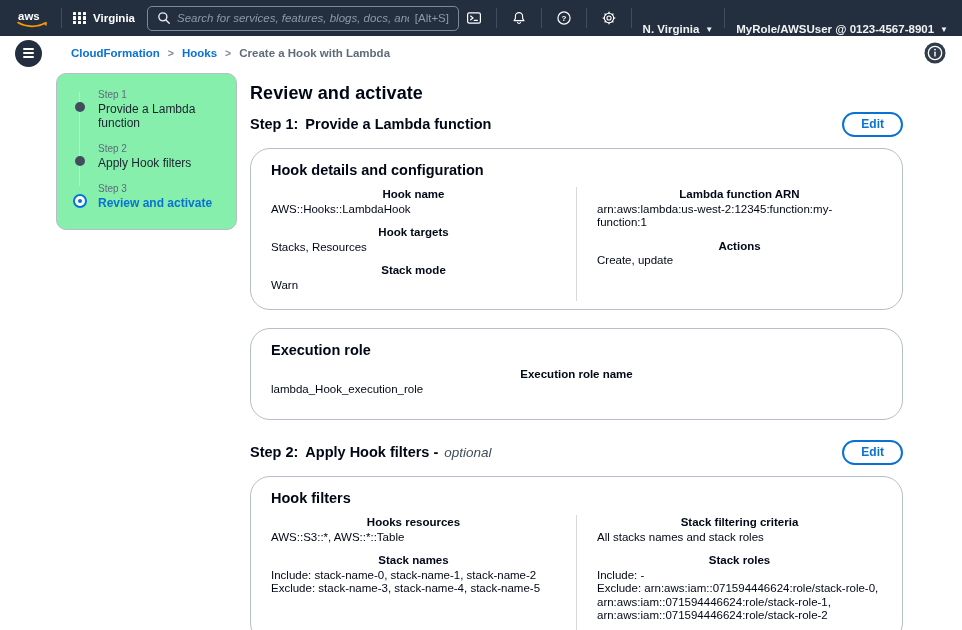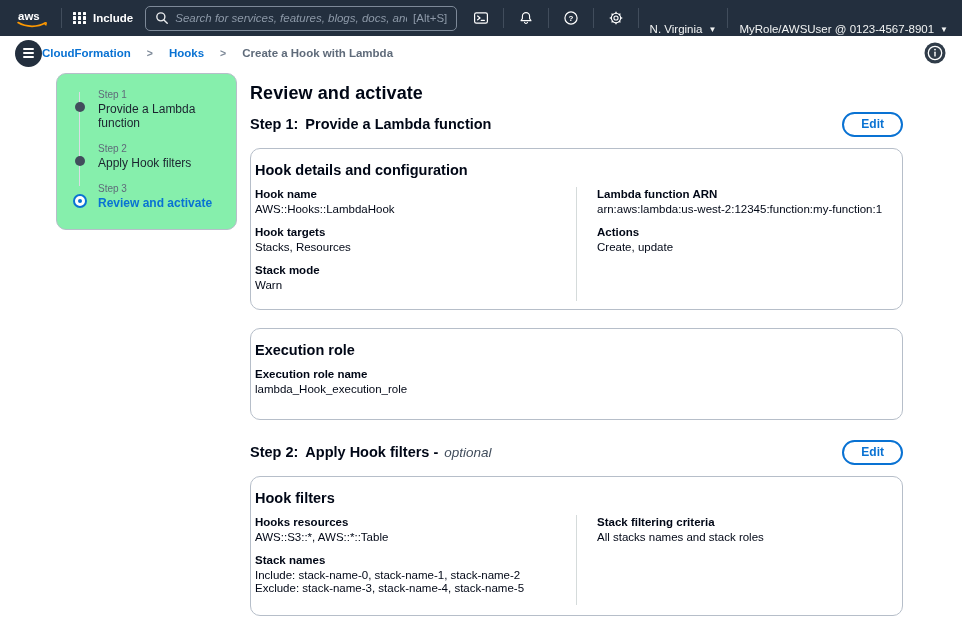--- a/index.html
+++ b/index.html
@@ -26,31 +26,31 @@
     display:flex; align-items:center; padding:0 9px; gap:6px;
   }
   .search-input {
     flex:1; background:transparent; border:none; outline:none;
     color:#fff; font-size:11.5px; font-style:italic; min-width:0;
   }
   .search-input::placeholder { color:#8d99a8; font-style:italic; }
   .search-kbd { color:#8d99a8; font-size:11.5px; }
   .topbar-right { margin-left:auto; display:flex; align-items:center; }
   .tb-icon-btn { display:flex; align-items:center; justify-content:center; width:22px; }
-  .region, .account { color:#f1f3f3; font-size:11.5px; font-weight:normal; display:flex; align-items:center; gap:6px; cursor:pointer; white-space:nowrap;margin-top:22px; }
+  .region, .account { color:#f1f3f3; font-size:11.5px; font-weight:bold; display:flex; align-items:center; gap:6px; cursor:pointer; white-space:nowrap;margin-top:22px; }
   .caret { font-size:8px; color:#f1f3f3; }
 
   
   .crumb-row { height:34px; display:flex; align-items:center; padding:0 15px; position:relative; }
   .nav-toggle {
     width:27px; height:27px; border-radius:50%; background:var(--topbar-bg,#232f3e);
     display:flex; flex-direction:column; align-items:center; justify-content:center; gap:2.5px; flex:none;
   }
   .nav-toggle span { display:block; width:11px; height:1.6px; background:#fff; border-radius:1px; }
-  .breadcrumb { display:flex; align-items:center; gap:16px; font-size:11.5px; }
+  .breadcrumb { display:flex; align-items:center; gap:8px; margin-left:29px; font-size:11.5px; }
   .crumb-link { color:var(--accent,#0972d3); font-weight:bold; cursor:pointer; text-decoration:none; }
   .crumb-sep { color:#7d8998; font-size:10.5px; font-weight:bold; }
   .crumb-current { color:var(--secondary-text,#5f6b7a); font-weight:bold; }
   .info-btn { position:absolute; right:16px; top:6px; width:22px; height:22px; }
 
   
   .page-body { position:relative; height:560px; }
   .wizard-nav {
     position:absolute; left:56px; top:3px; width:181px;
     border:1px solid var(--card-border,#b6bec9); border-radius:10px;
@@ -73,30 +73,30 @@
   .page-title { font-size:18px; font-weight:bold; line-height:22px; margin-bottom:8px; letter-spacing:0.1px; }
   .section-head { display:flex; align-items:center; height:24px; margin-bottom:12px;gap:26px; }
   .section-heading { font-size:14.5px; font-weight:bold; display:flex; align-items:baseline; gap:7px; }
   .optional { font-style:italic; font-weight:normal; font-size:13.5px; color:#414d5c; margin-left:-1px; }
   .edit-btn {
     margin-left:auto; border:2px solid var(--accent,#0972d3); color:var(--accent,#0972d3);
     font-size:12px; font-weight:bold; border-radius:999px; padding:3px 17px 4px; background:#fff; line-height:14px;
   }
 
   .card {
-    border:1px solid var(--card-border,#b6bec9); border-radius:10px; background:#fff;
-    padding:12px 4px 8px; margin-bottom:18px;
+    border:1px solid var(--card-border,#b6bec9); border-radius:20px; background:#fff;
+    padding:12px 20px 8px; margin-bottom:18px;
   }
   .card-title { font-size:14.5px; font-weight:bold; line-height:18px; margin-bottom:8px; }
   .cols { display:flex; }
   .col { flex:1; min-width:0; }
   .col + .col { border-left:1px solid #d5dbdb; padding-left:20px; }
   .col:first-child { padding-right:20px; }
   .field { margin-bottom:9px; }
-  .f-label { font-size:11.5px; font-weight:bold; line-height:14.5px; }
+  .f-label { font-size:11.5px; font-weight:bold; line-height:14.5px;text-align:center; }
   .f-value { font-size:11.5px; line-height:13.5px; white-space:pre-line; padding-top:1px; }
   .card2 { margin-bottom:20px; padding-bottom:14px; }
   .card3 { margin-bottom:12px; padding-bottom:10px; }
 </style>
 </head>
 <body>
 
 <header class="topbar">
   <div class="aws-logo">
     <svg width="36" height="23" viewBox="0 0 44 27">
@@ -111,21 +111,21 @@
       <span></span>
         <span></span>
         <span></span>
         <span></span>
         <span></span>
         <span></span>
         <span></span>
         <span></span>
         <span></span>
     </span>
-    <span>Include</span>
+    <span>Virginia</span>
   </div>
   <div class="search">
     <span style="display:flex;">
       <svg width="14" height="14" viewBox="0 0 16 16">
           <circle cx="6.7" cy="6.7" r="4.6" fill="none" stroke="#e9ebed" stroke-width="1.6"></circle>
           <line x1="10.2" y1="10.2" x2="14" y2="14" stroke="#e9ebed" stroke-width="1.6" stroke-linecap="round"></line>
         </svg>
     </span>
     <input class="search-input" placeholder="Search for services, features, blogs, docs, and more" style="">
     <span class="search-kbd">[Alt+S]</span>
@@ -306,18 +306,25 @@
             <div class="f-label">Stack names</div>
             <div class="f-value">Include: stack-name-0, stack-name-1, stack-name-2
 Exclude: stack-name-3, stack-name-4, stack-name-5</div>
           </div>
         </div>
         <div class="col">
           <div class="field">
             <div class="f-label">Stack filtering criteria</div>
             <div class="f-value">All stacks names and stack roles</div>
           </div>
+          <div class="field">
+            <div class="f-label">Stack roles</div>
+            <div class="f-value">Include: -
+Exclude: arn:aws:iam::071594446624:role/stack-role-0,
+arn:aws:iam::071594446624:role/stack-role-1,
+arn:aws:iam::071594446624:role/stack-role-2</div>
+          </div>
         </div>
       </div>
     </section>
 
   </main>
 </div>
 
 </body></html>

